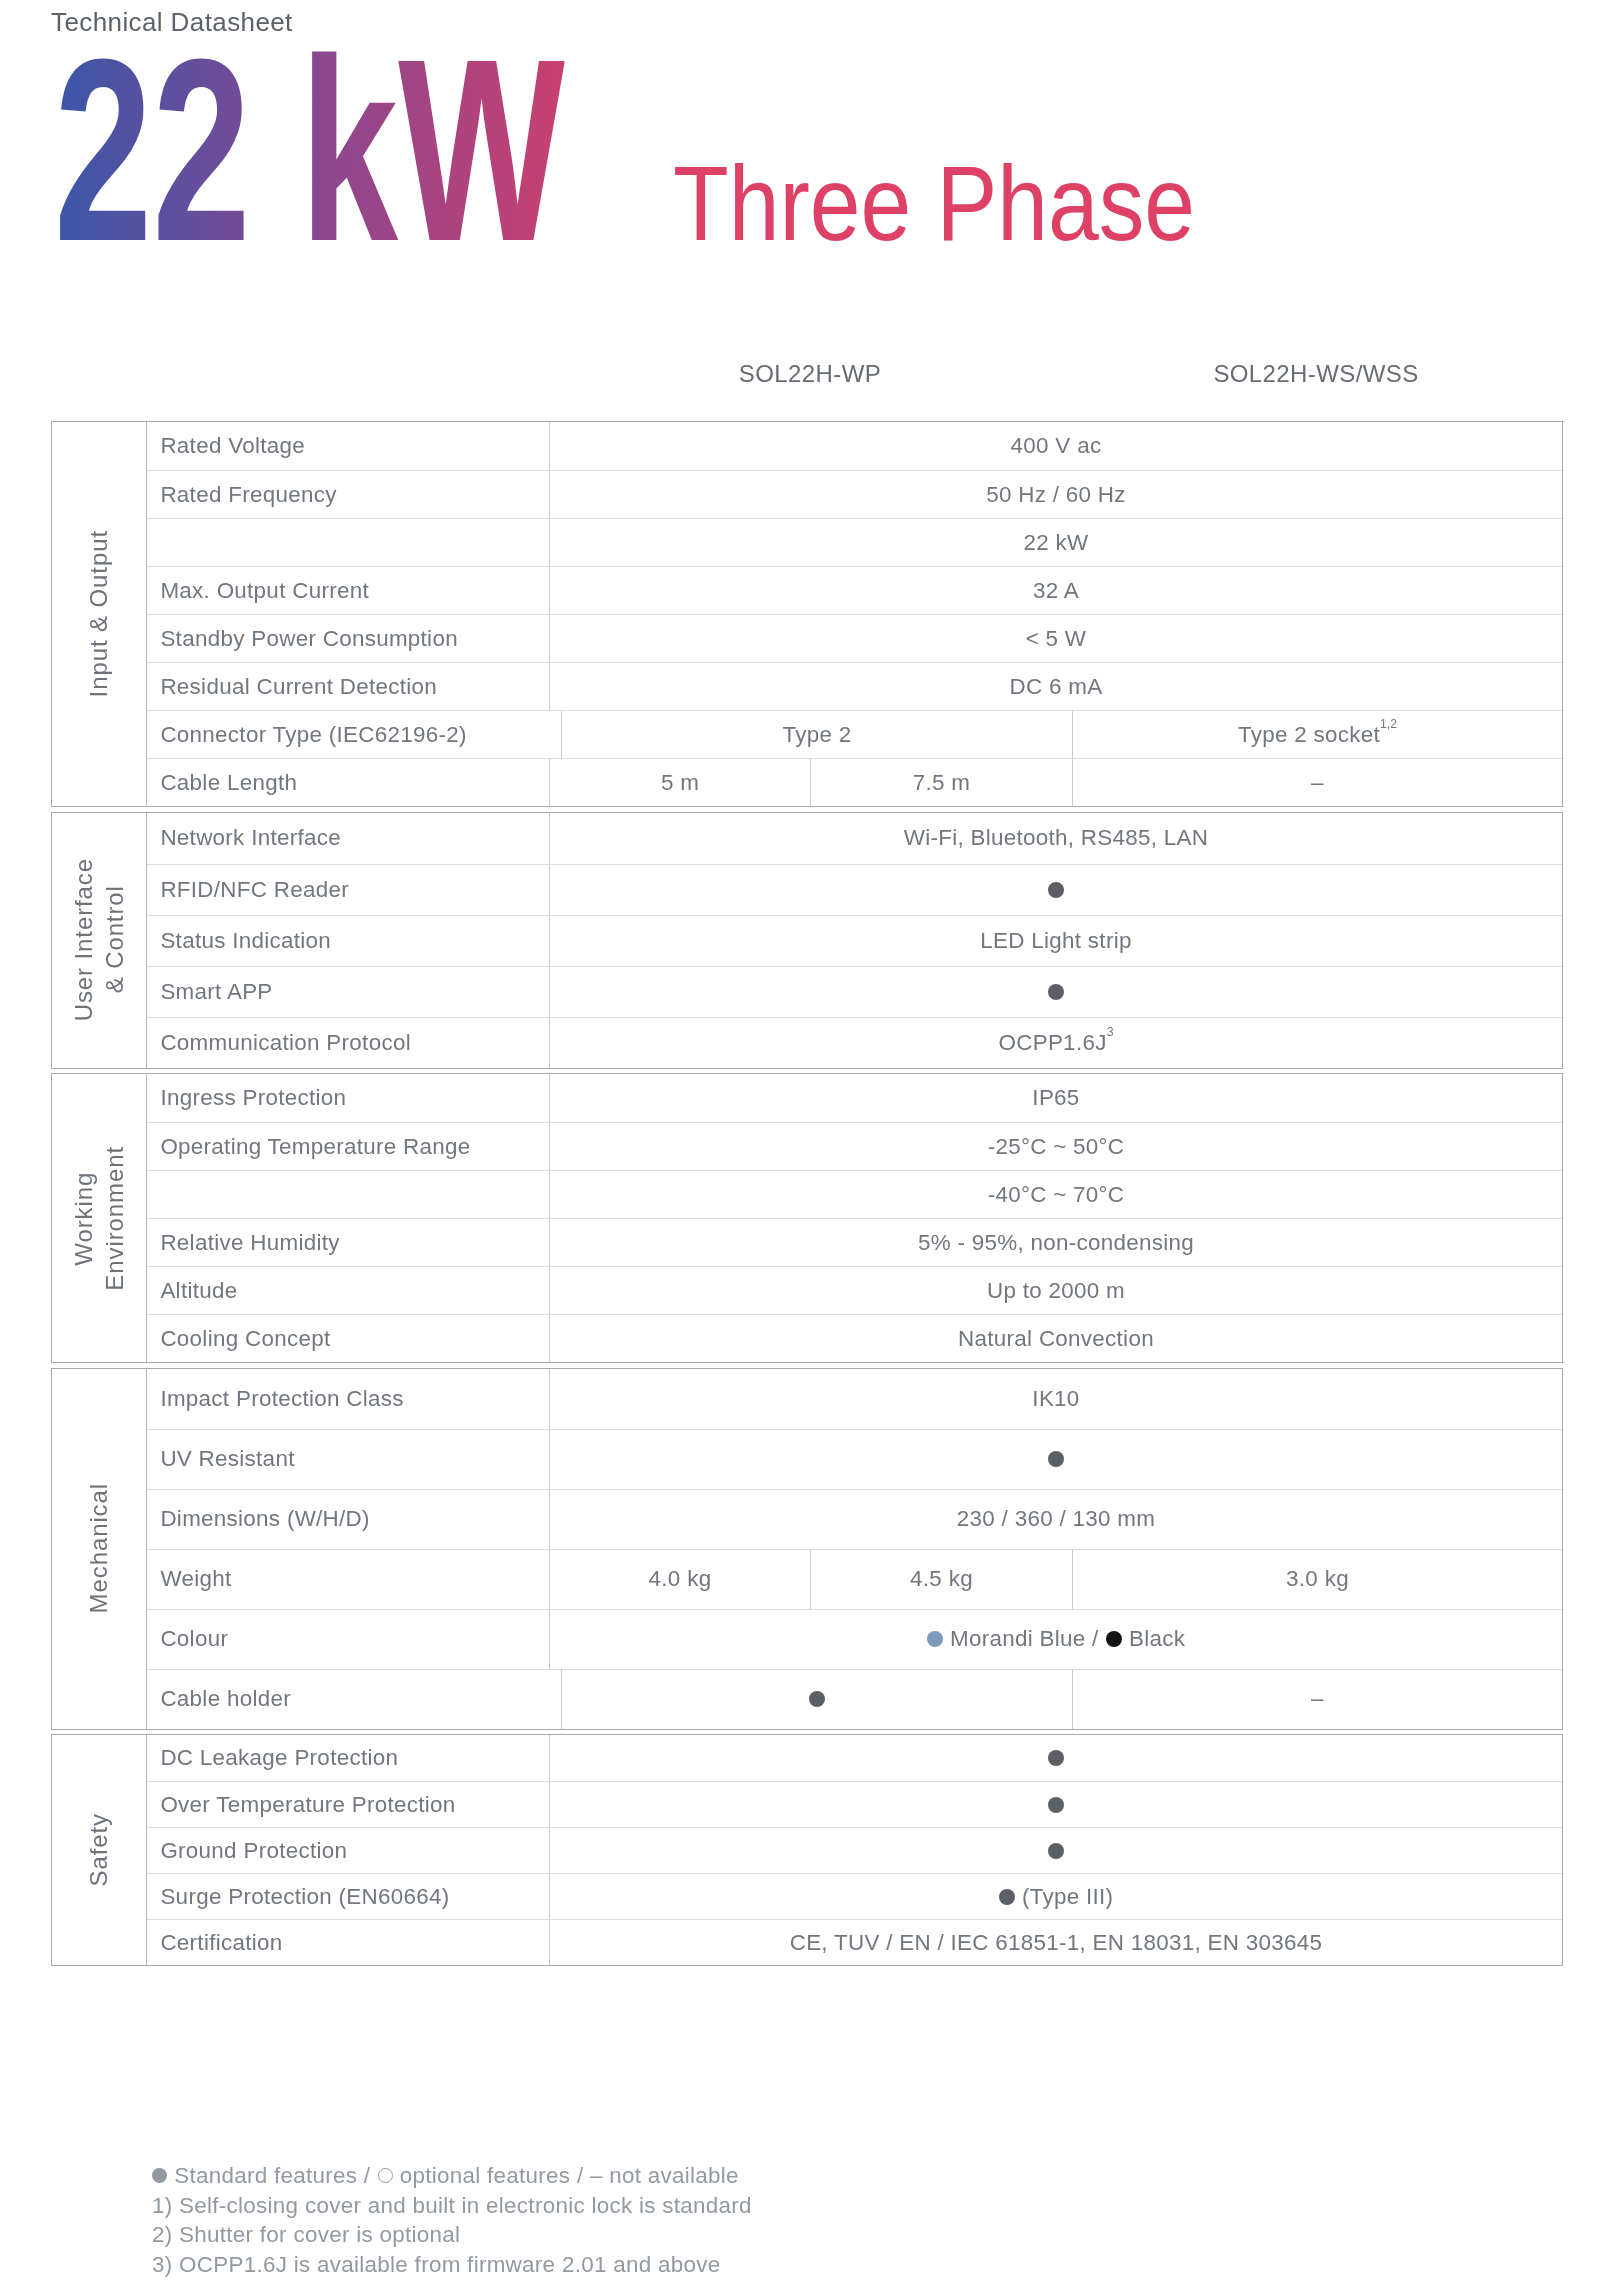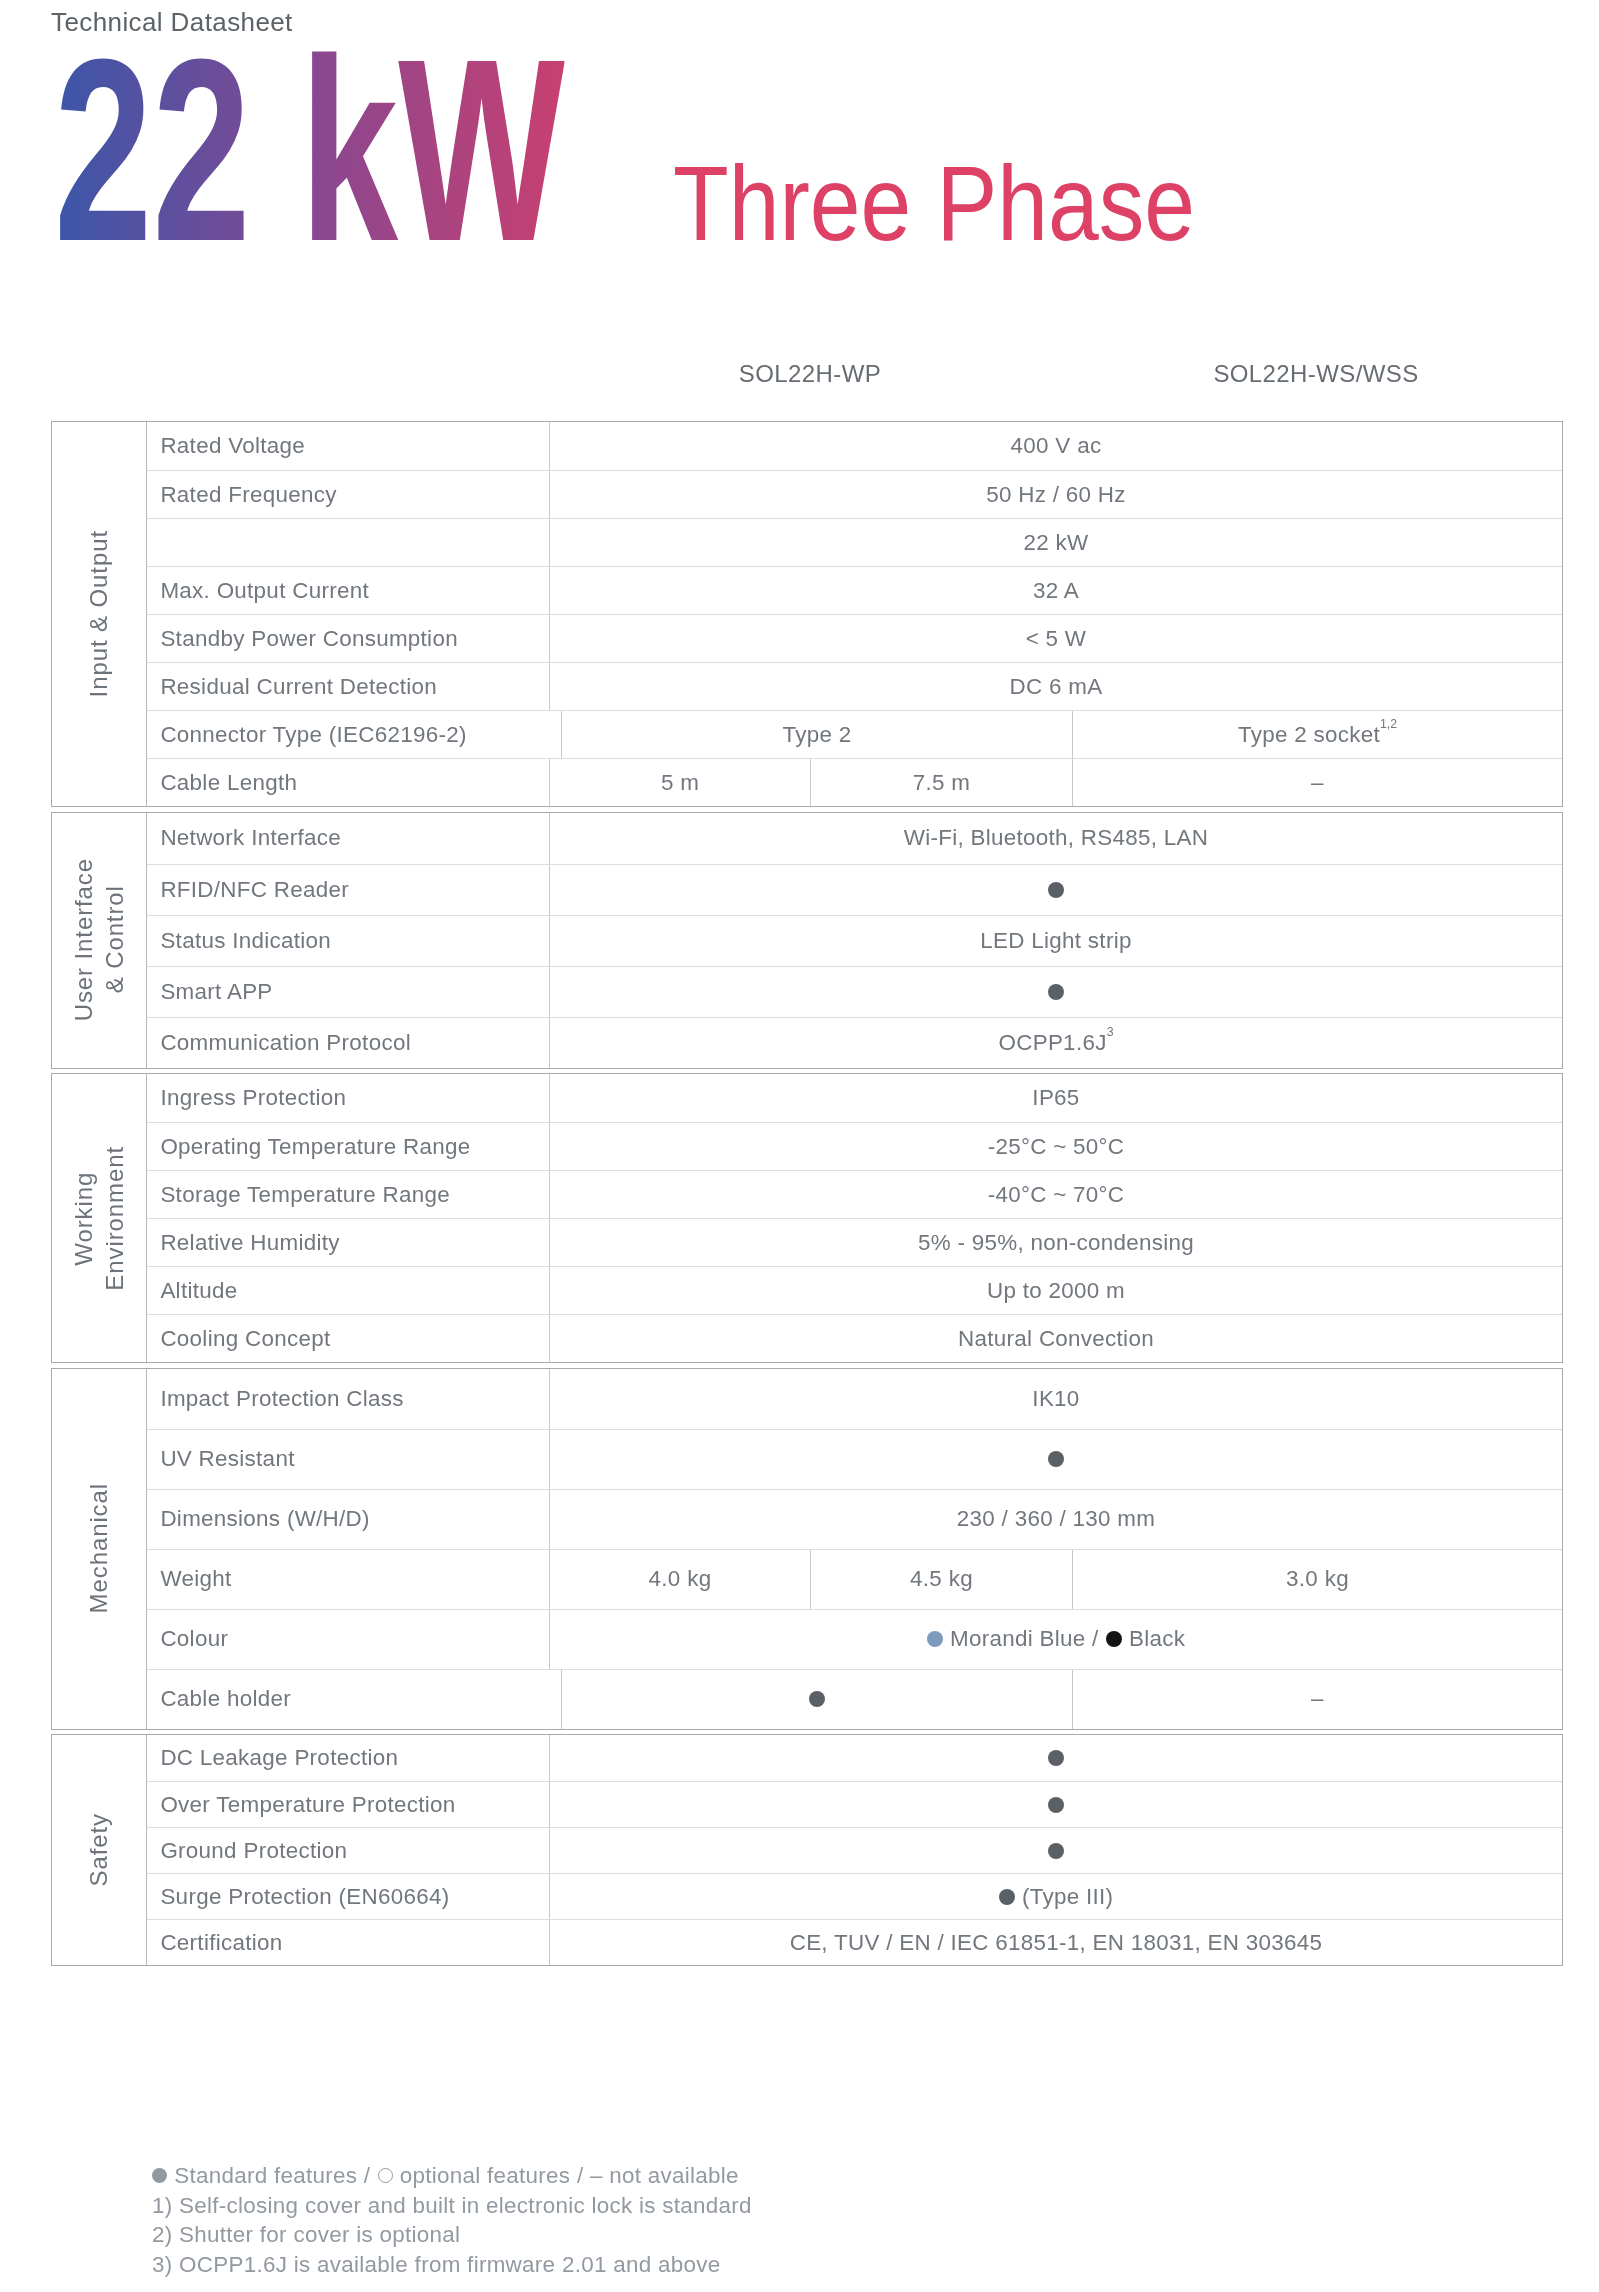--- a/index.html
+++ b/index.html
@@ -189,21 +189,20 @@
               <span class="txt">IP65</span>
             </div>
           </div>
           <div class="trow">
             <div class="cell param">Operating Temperature Range</div>
             <div class="cell val span-all">
               <span class="txt">-25°C ~ 50°C</span>
             </div>
           </div>
           <div class="trow">
-            <div class="cell param">Storage Temperature Range</div>
             <div class="cell val span-all">
               <span class="txt">-40°C ~ 70°C</span>
             </div>
           </div>
           <div class="trow">
             <div class="cell param">Relative Humidity</div>
             <div class="cell val span-all">
               <span class="txt">5% - 95%, non-condensing</span>
             </div>
           </div>

